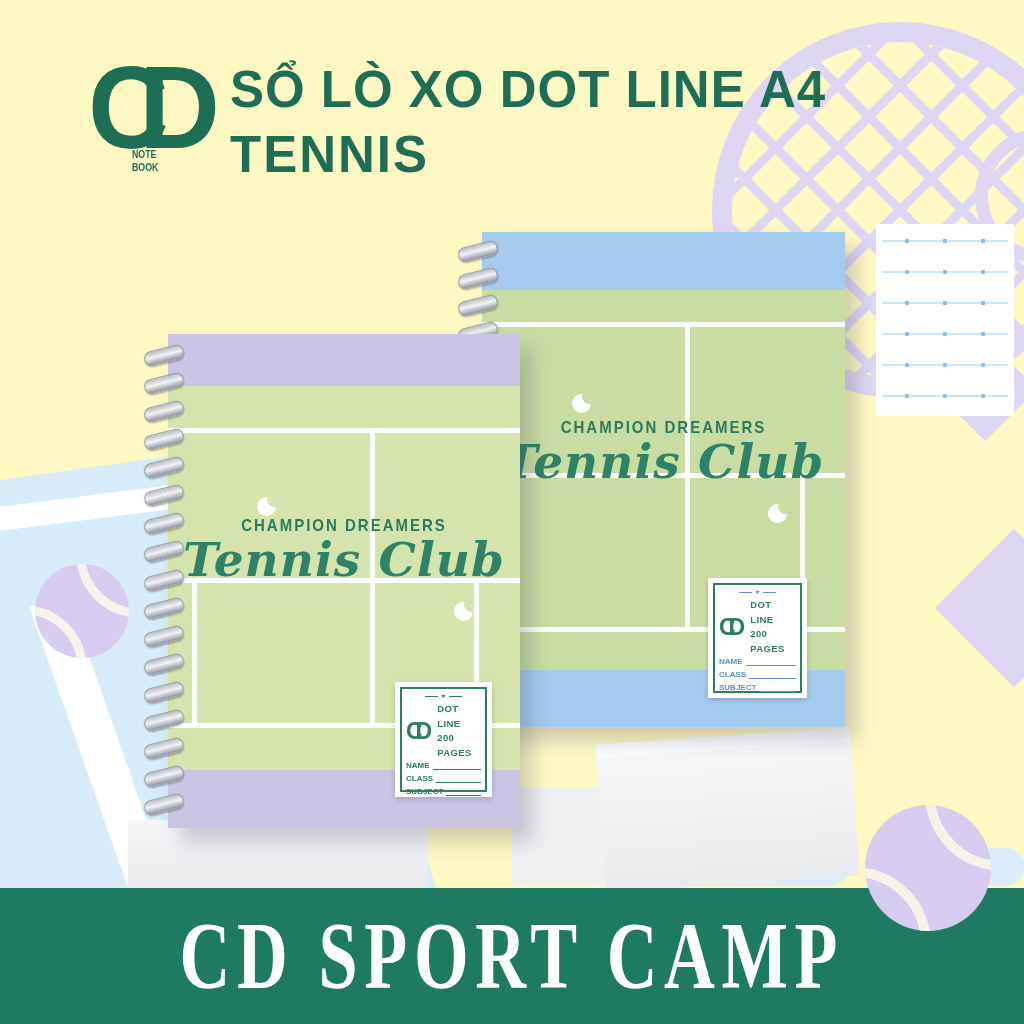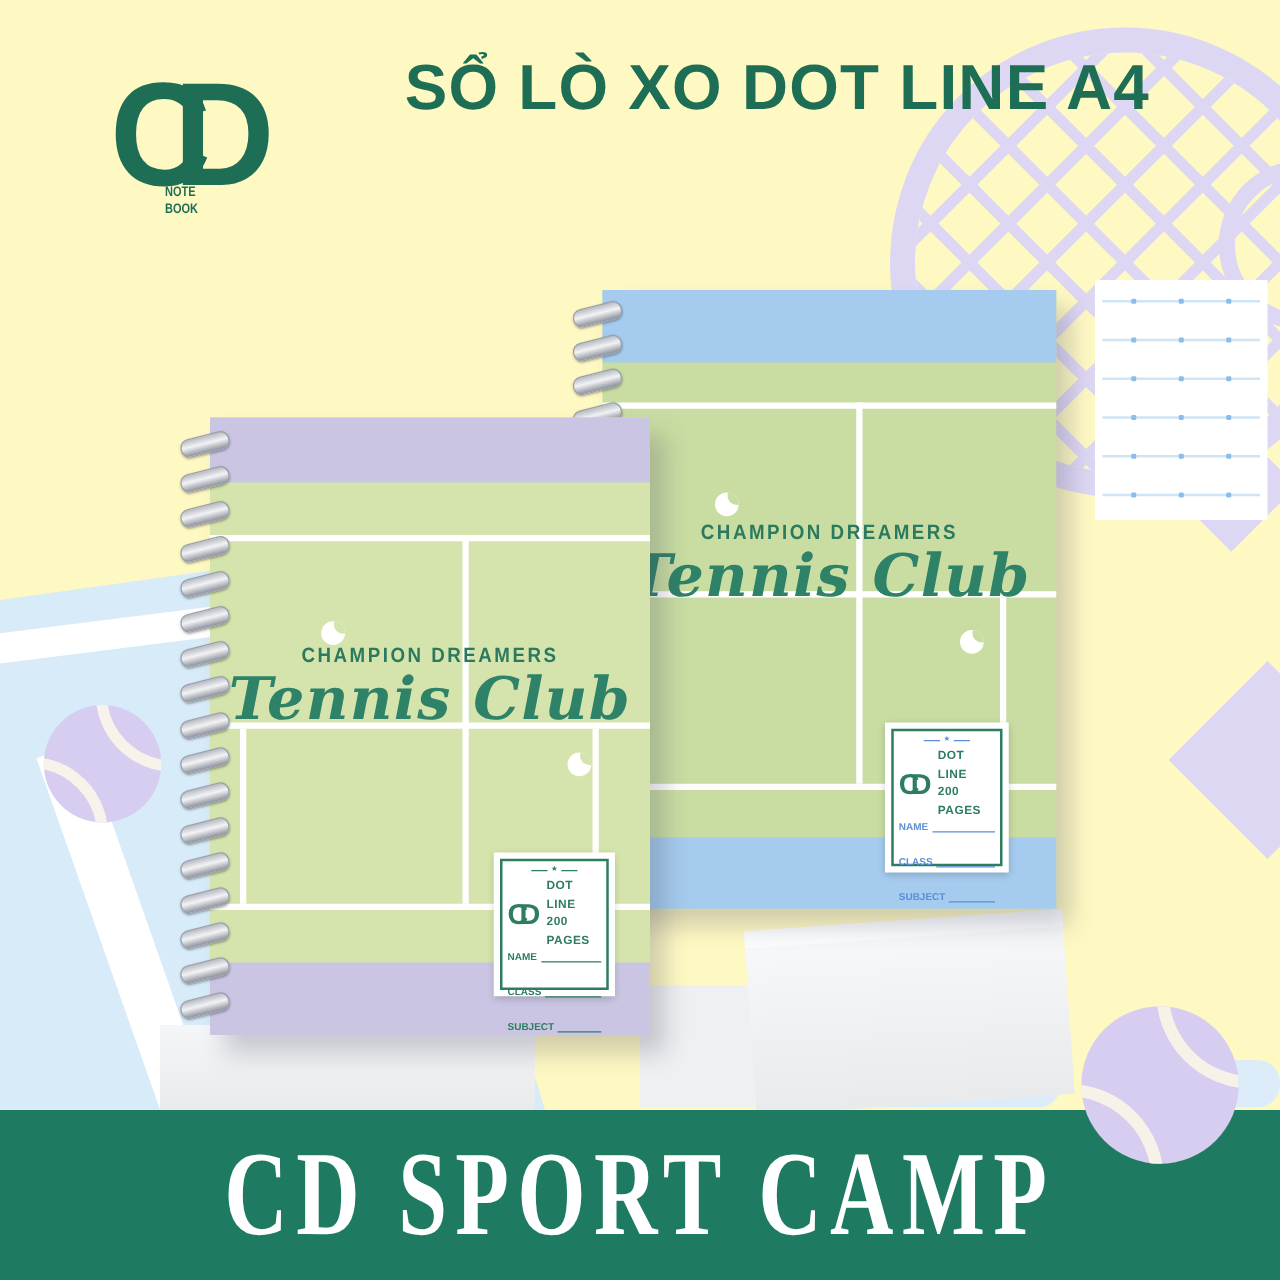--- a/index.html
+++ b/index.html
@@ -19,21 +19,21 @@
   .blob{background:#dcedf9;border-radius:18px;z-index:0;}
   #blob-1{left:688px;top:852px;width:160px;height:34px;}
   #blob-2{left:938px;top:848px;width:86px;height:38px;}
 
   
   #logo{left:88px;top:52px;width:160px;height:150px;z-index:3;}
   #logo-monogram{font-weight:bold;font-size:112px;letter-spacing:-30px;color:#1e6e56;
                  line-height:1;transform:scaleY(1.05);display:inline-block;}
   #logo-notebook{left:44px;top:96px;font-weight:bold;font-size:11px;line-height:1.15;
                  color:#1e6e56;transform:scaleX(.8);transform-origin:left;}
-  #title-block{left:230px;top:40px;width:690px;text-align:right;z-index:3;
+  #title-block{left:230px;top:60px;width:690px;text-align:left;z-index:3;
                color:#1e6e56;font-weight:bold;}
   #title-line1{font-size:51px;letter-spacing:1px;}
   #title-line2{font-size:51px;letter-spacing:2px;margin-top:6px;}
   #product-code{right:14px;top:104px;width:300px;text-align:right;font-size:29px;
                 font-weight:bold;color:#1e6e56;z-index:3;}
   #ruling-badge{left:880px;top:150px;width:130px;height:72px;background:#27775f;
                 border-radius:10px;z-index:3;display:flex;flex-direction:column;
                 justify-content:center;align-items:center;color:#f7f3e6;
                 font-weight:bold;font-size:21px;line-height:1.45;}
 
@@ -93,21 +93,21 @@
   .arch-svg text{font-weight:bold;font-size:12px;letter-spacing:.3px;fill:currentColor;}
   .green-accent{color:#2e7d5f;}
   .blue-accent{color:#5b8fd6;}
   .divider{display:flex;align-items:center;gap:3px;font-size:6px;line-height:1;margin-top:1px;}
   .divider::before,.divider::after{content:"";width:13px;height:1px;background:currentColor;}
   .logo-row{display:flex;align-items:center;gap:4px;margin-top:3px;}
   .mini-logo{font-weight:bold;font-size:23px;letter-spacing:-7px;color:#2e7d5f;
              padding-right:8px;line-height:1;}
   .specs{font-weight:bold;font-size:9.5px;letter-spacing:.4px;line-height:1.55;
          color:#2e7d5f;text-align:left;}
-  .fields{width:100%;margin-top:auto;display:flex;flex-direction:column;gap:19px;
+  .fields{width:100%;margin-top:auto;display:flex;flex-direction:column;gap:4px;
           font-weight:bold;font-size:8px;}
   .field{display:flex;align-items:flex-end;gap:3px;}
   .fline{flex:1;border-bottom:1.2px solid currentColor;height:8px;}
 
   
   #footer-bar{left:0;top:888px;width:1024px;height:136px;background:#1f7a62;z-index:1;
               display:flex;align-items:center;justify-content:center;}
   #footer-text{font-family:"Liberation Serif",serif;font-weight:bold;font-size:74px;
                letter-spacing:7px;color:#ffffff;transform:scale(.95,1.3);display:inline-block;}
   #lavender-ball-br{left:862px;top:802px;z-index:6;}
@@ -186,20 +186,21 @@
   <div id="logo" class="abs">
     <span id="logo-monogram">CD</span>
     <div id="logo-notebook" class="abs">
       <div>NOTE</div>
       <div>BOOK</div>
     </div>
   </div>
 
   <div id="title-block" class="abs">
     <div id="title-line1">SỔ LÒ XO DOT LINE A4</div>
+    <div id="title-line2">TENNIS</div>
   </div>
 
 
 
   <div id="ruling-paper" class="abs">
     <div class="rline"></div>
     <div class="rline"></div>
     <div class="rline"></div>
     <div class="rline"></div>
     <div class="rline"></div>

